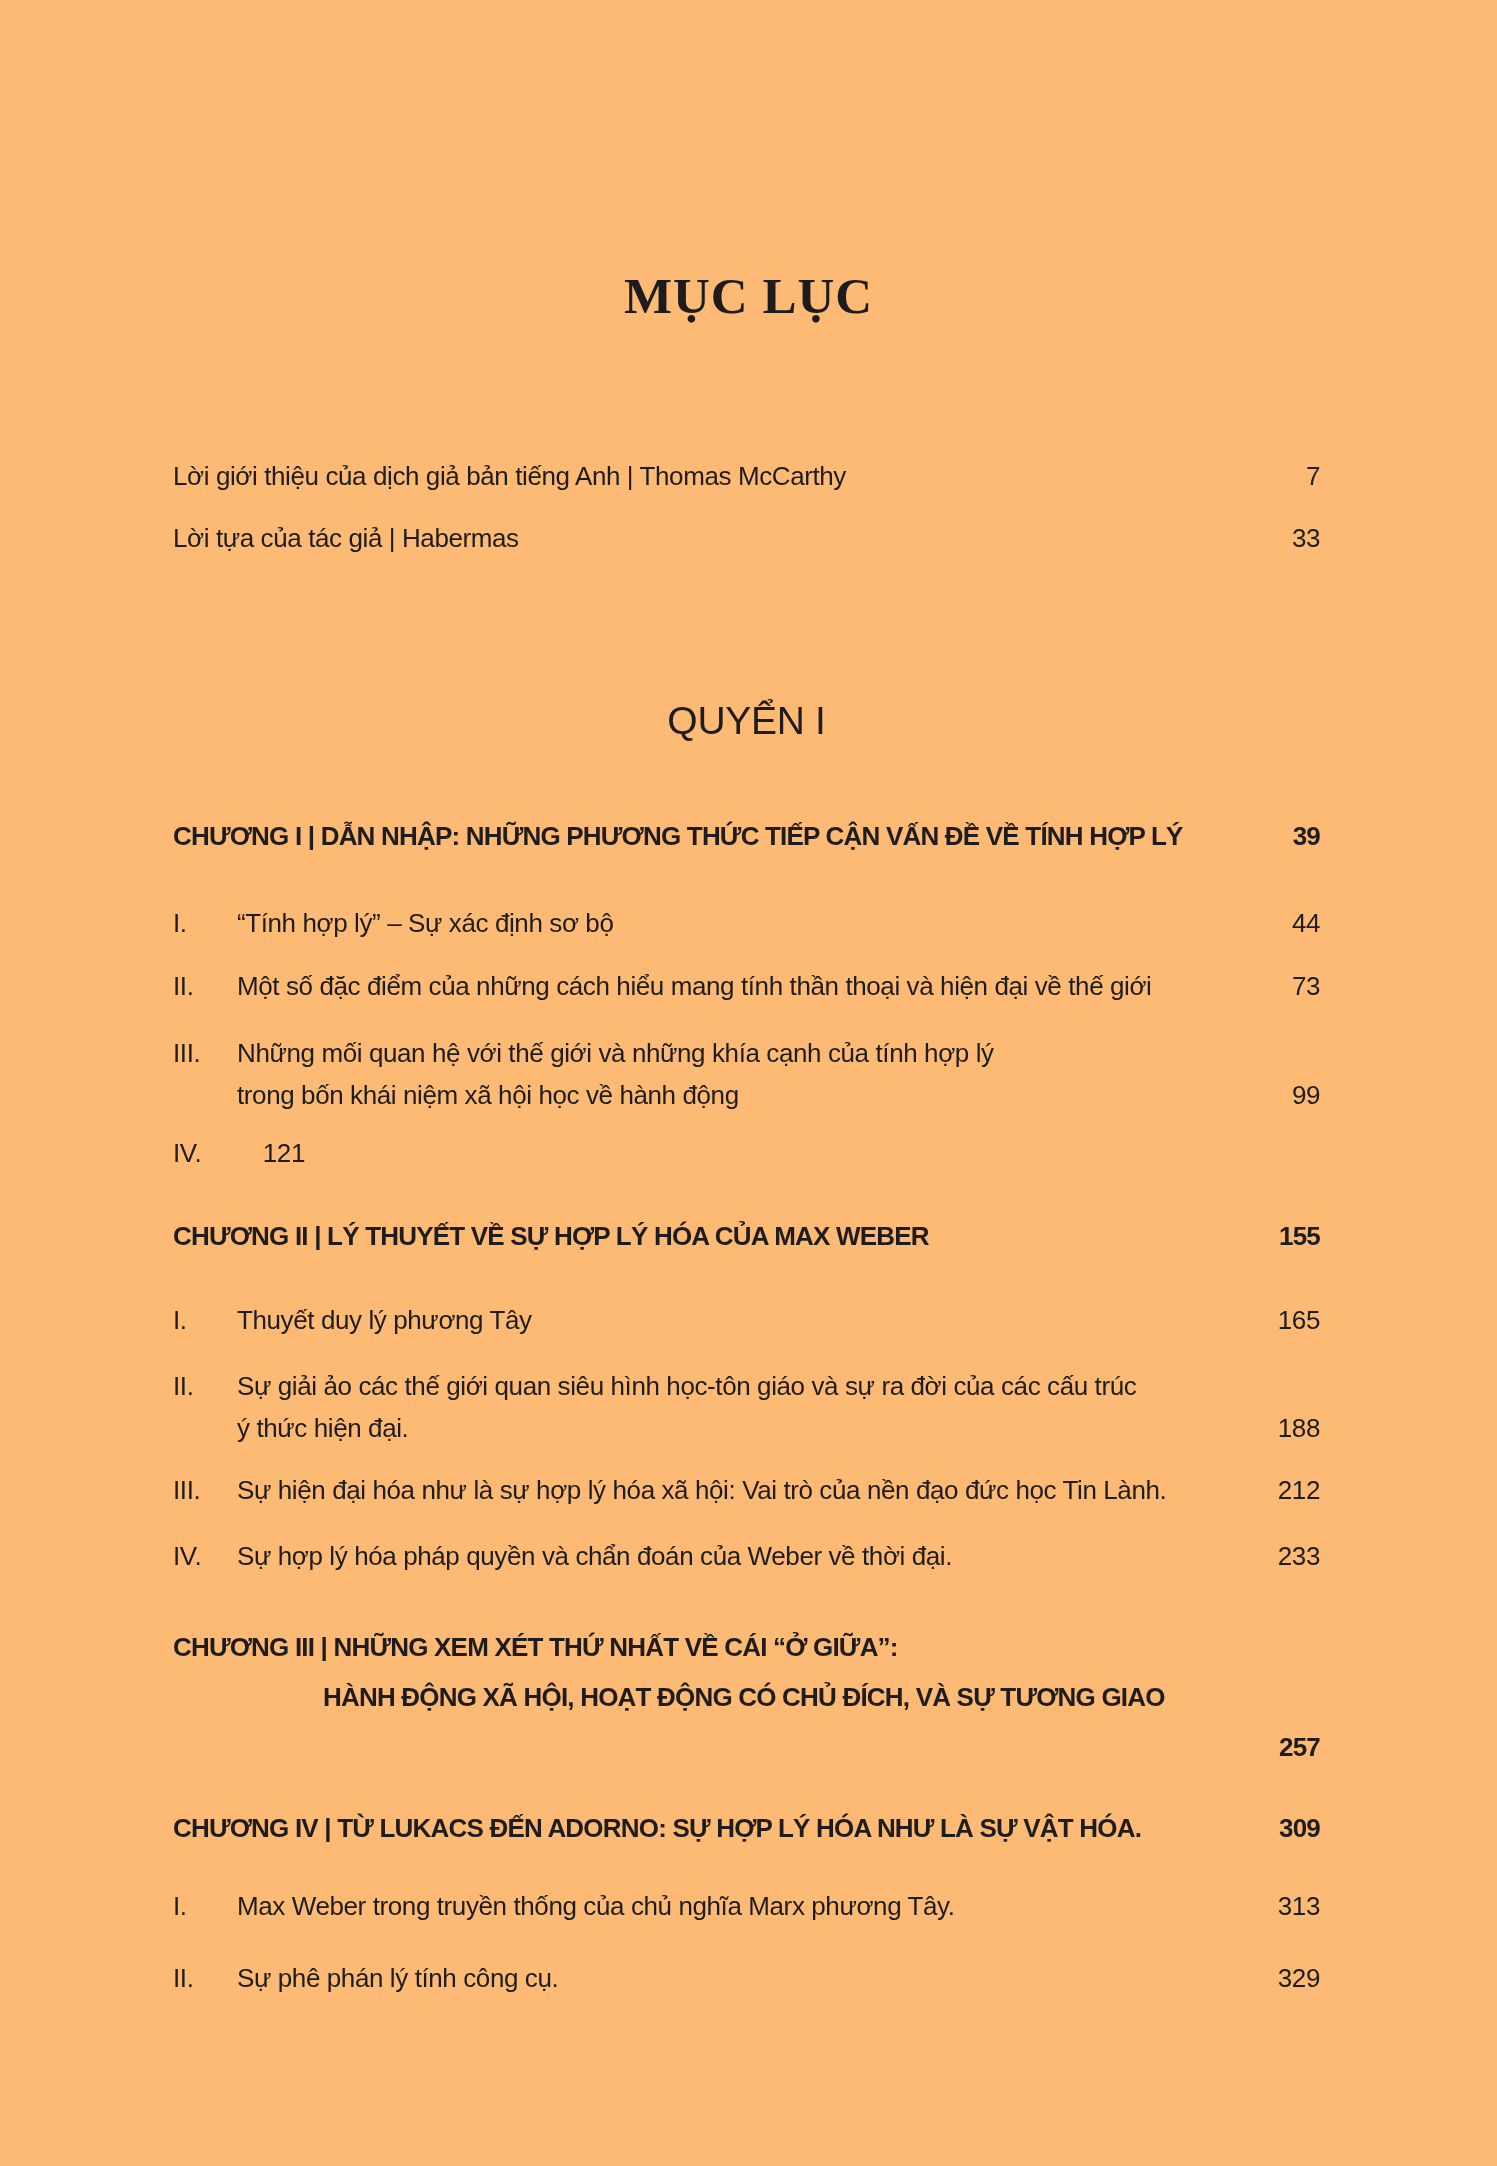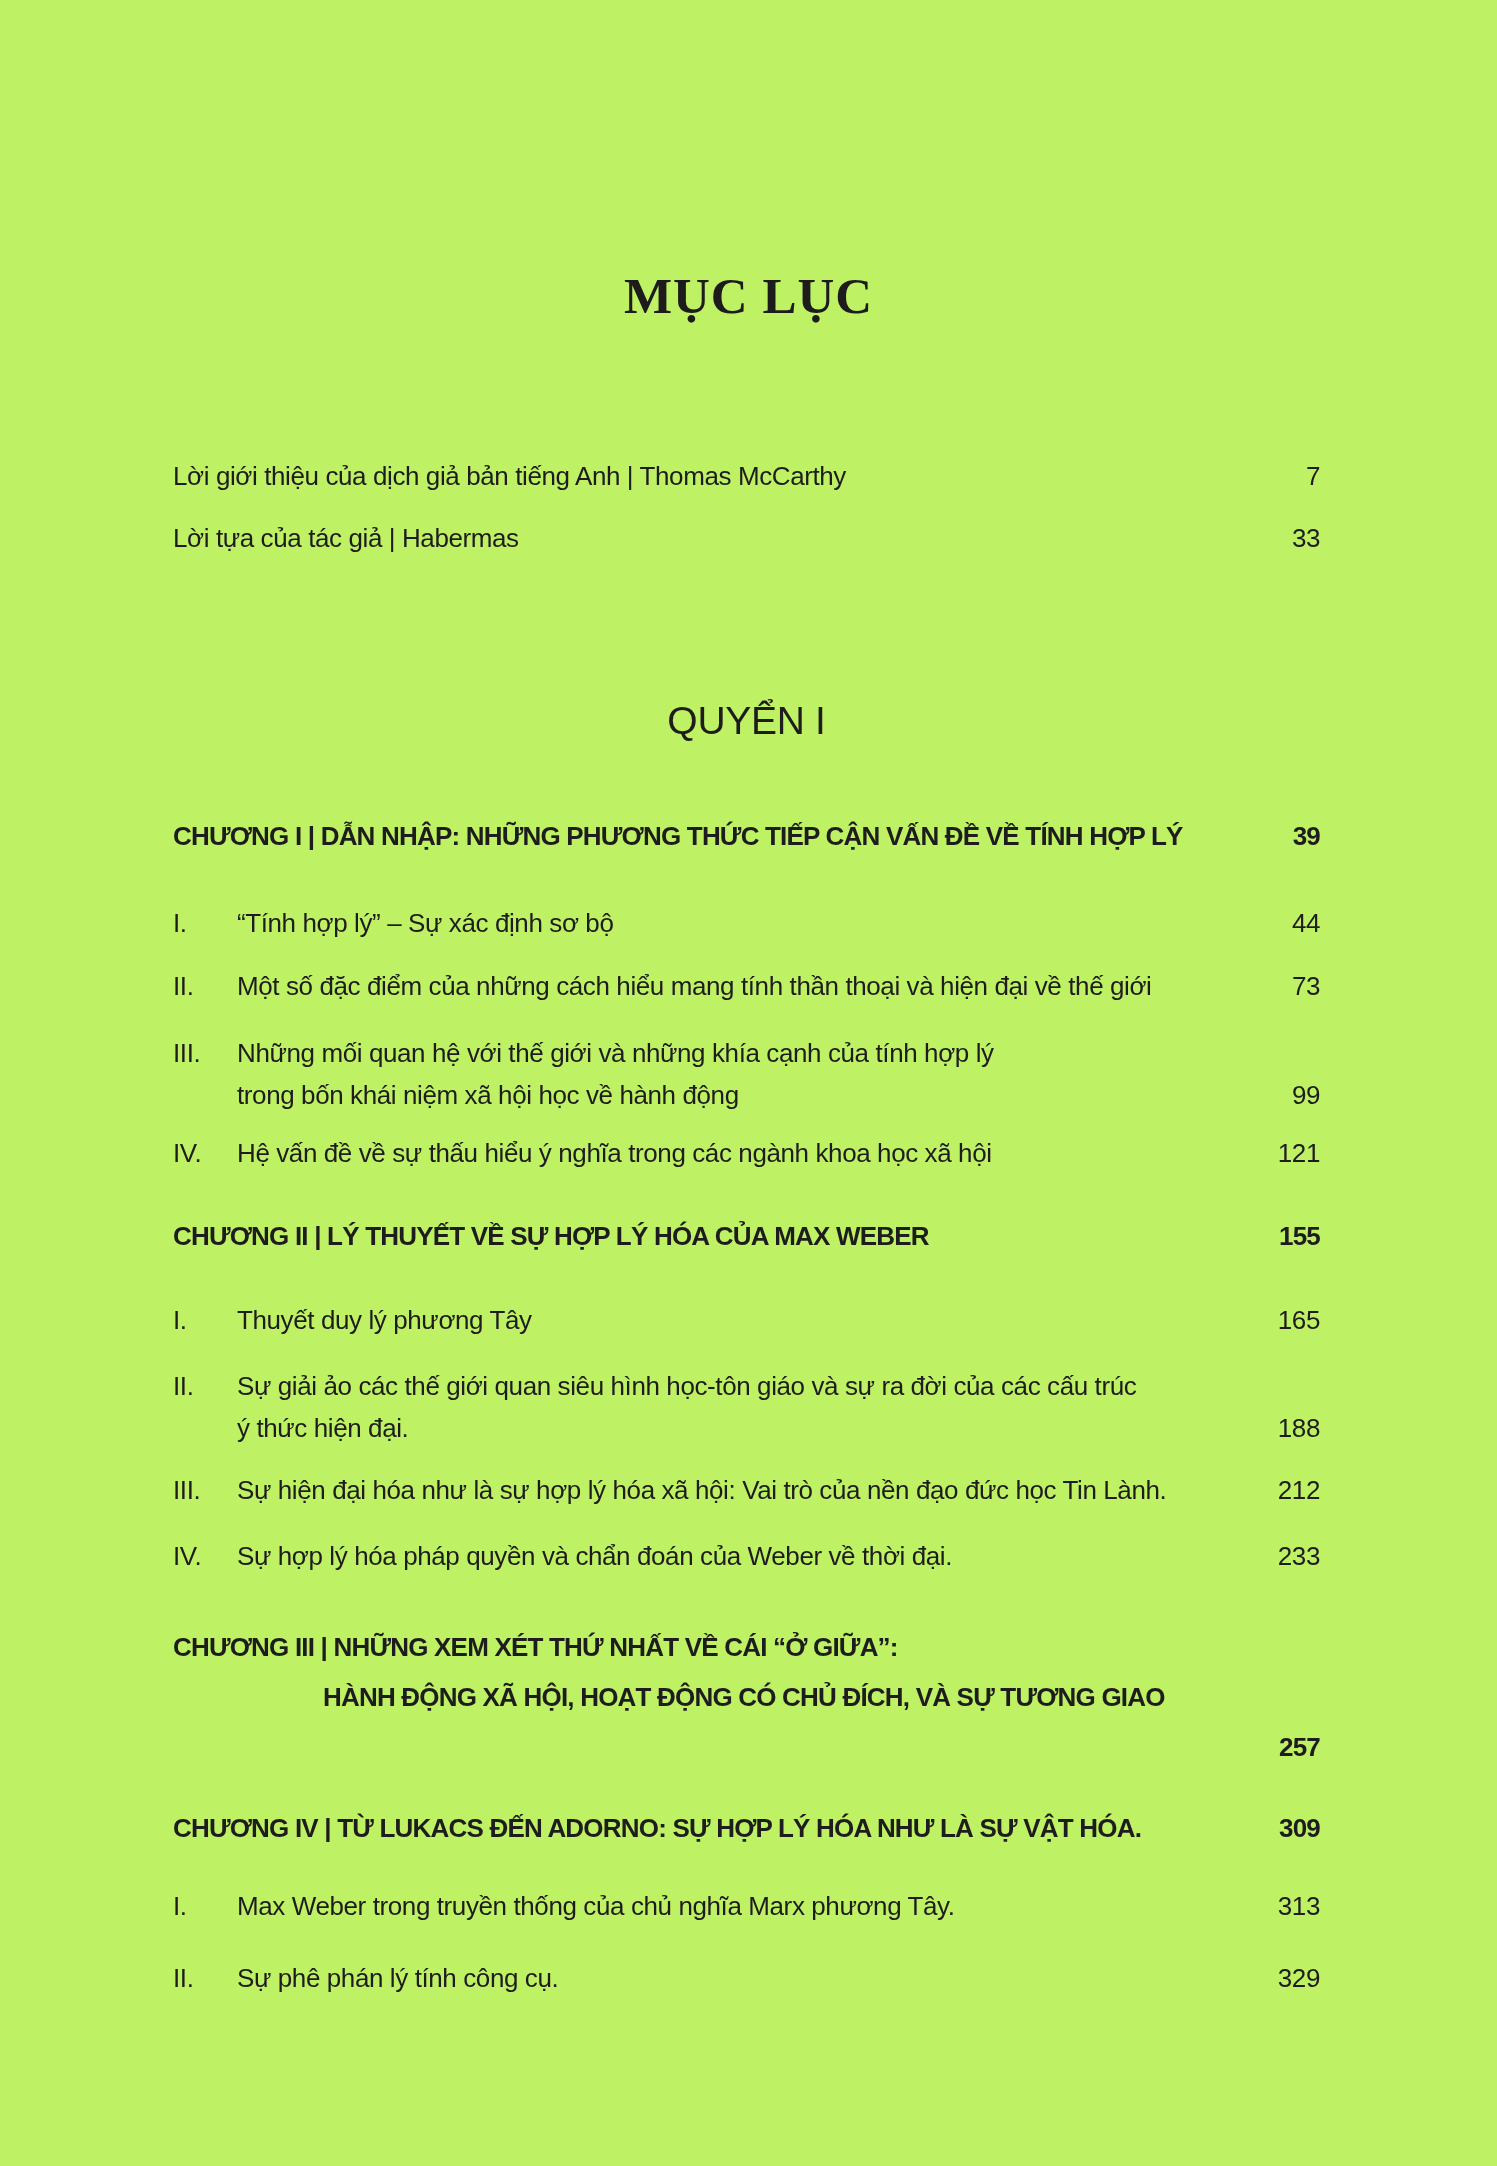--- a/index.html
+++ b/index.html
@@ -6,21 +6,21 @@
   html,body { background:#ffffff; }
   body {
     width:1497px; height:2166px;
     font-family:"Liberation Sans", sans-serif;
     color:#1e1c1d;
     overflow:hidden;
   }
   .page {
     position:relative;
     width:1497px; height:2166px;
-    background:#bef264;
+    background:#fdba74;
     overflow:hidden;
   }
   .doc-title {
     margin-top:268px;
     text-align:center;
     font-family:"Liberation Serif", serif;
     font-weight:700;
     font-size:51px;
     line-height:56px;
     letter-spacing:1px;
@@ -110,23 +110,20 @@
     <div class="row" style="margin-top:25px">
       <span class="num">III.</span>
       <span class="txt">
         <span class="line">Những mối quan hệ với thế giới và những khía cạnh của tính hợp lý</span>
         <span class="line">trong bốn khái niệm xã hội học về hành động</span>
       </span>
       <span class="pg">99</span>
     </div>
     <div class="row" style="margin-top:16px">
       <span class="num">IV.</span>
-      <span class="txt">
-          <span class="line">Hệ vấn đề về sự thấu hiểu ý nghĩa trong các ngành khoa học xã hội</span>
-        </span>
       <span class="pg">121</span>
     </div>
 
     <div class="row chapter" style="margin-top:41px">
       <span class="txt">
           <span class="line">CHƯƠNG II | LÝ THUYẾT VỀ SỰ HỢP LÝ HÓA CỦA MAX WEBER</span>
         </span>
       <span class="pg">155</span>
     </div>
 

